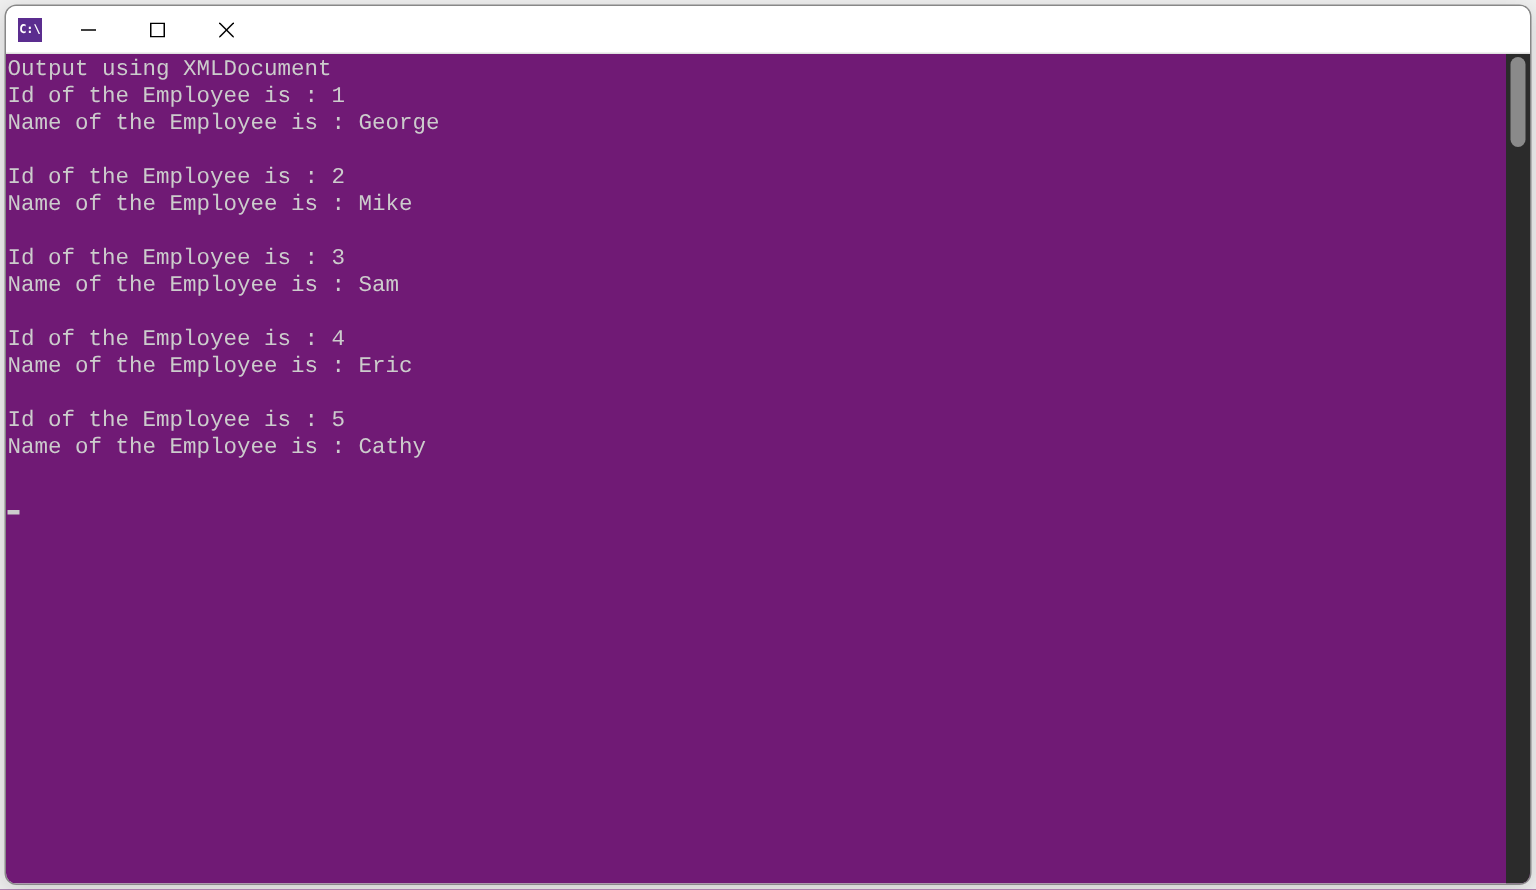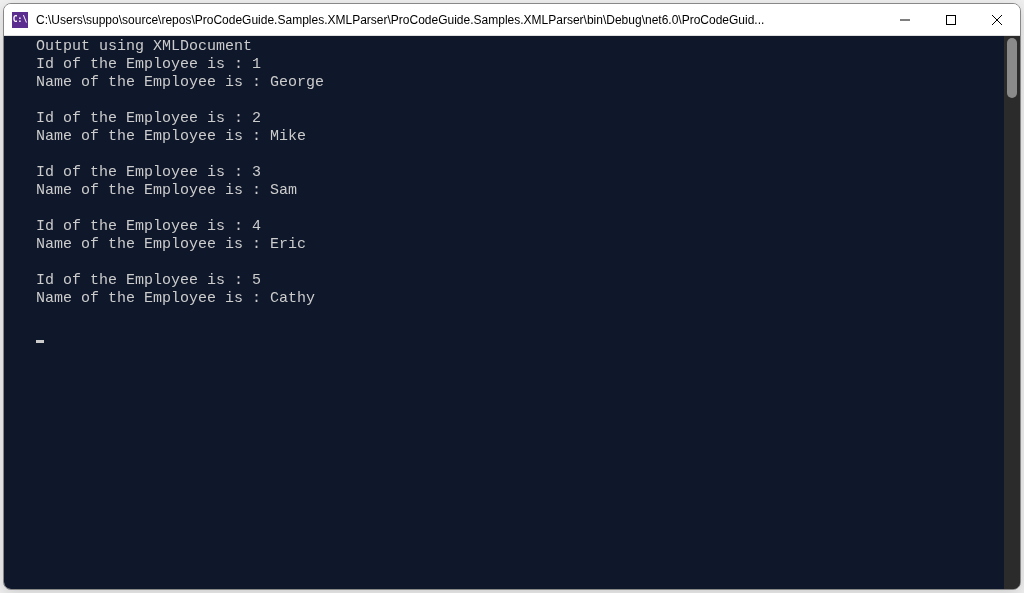--- a/index.html
+++ b/index.html
@@ -72,24 +72,23 @@
       align-items: center;
       justify-content: center;
       cursor: pointer;
     }
     .win-btn svg {
       width: 10px;
       height: 10px;
     }
     .console-area {
       flex: 1;
-      background: #0f172a;
+      background: #701a75;
       position: relative;
       display: flex;
-      padding-left: 31px;
     }
     .console-content {
       flex: 1;
       padding: 2px 1px;
       font-family: Consolas, 'Courier New', monospace;
       font-size: 15px;
       line-height: 18px;
       color: #cccccc;
       white-space: pre;
       overflow: hidden;
@@ -120,21 +119,20 @@
       background: #8a8a8a;
       border-radius: 5px;
     }
   </style>
 </head>
 <body>
 
 <div class="window">
   <div class="titlebar">
     <div class="app-icon">C:\</div>
-    <div class="title-text">C:\Users\suppo\source\repos\ProCodeGuide.Samples.XMLParser\ProCodeGuide.Samples.XMLParser\bin\Debug\net6.0\ProCodeGuid...</div>
     <div class="window-controls">
       <div class="win-btn">
         <svg viewBox="0 0 10 10">
             <line x1="0" y1="5" x2="10" y2="5" stroke="#000" stroke-width="1"></line>
           </svg>
       </div>
       <div class="win-btn">
         <svg viewBox="0 0 10 10">
             <rect x="0.5" y="0.5" width="9" height="9" fill="none" stroke="#000" stroke-width="1"></rect>
           </svg>

